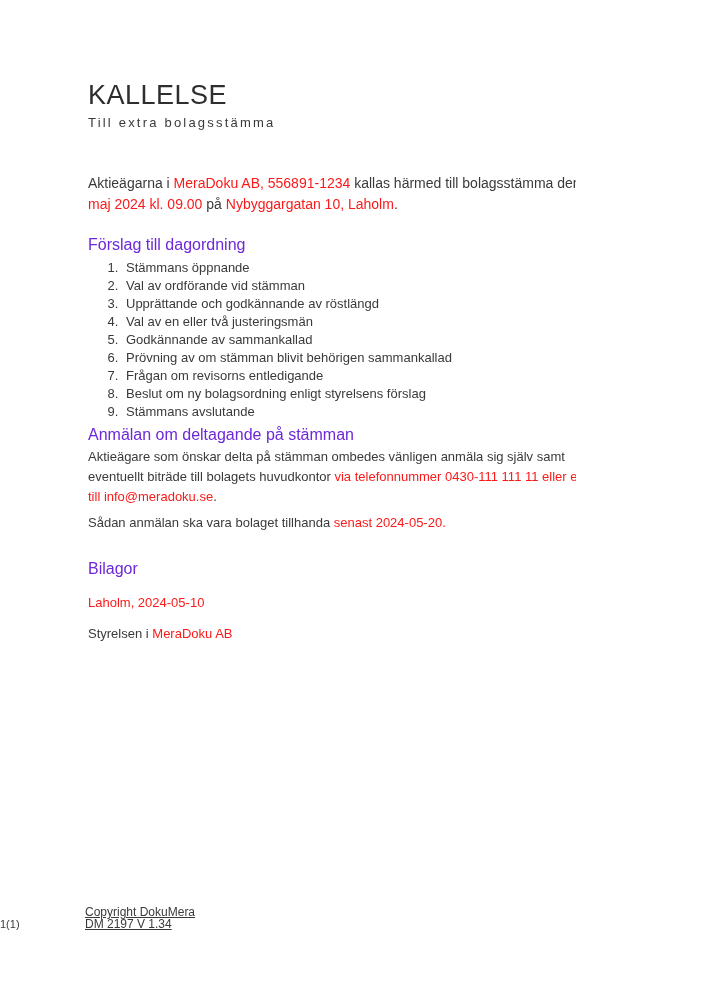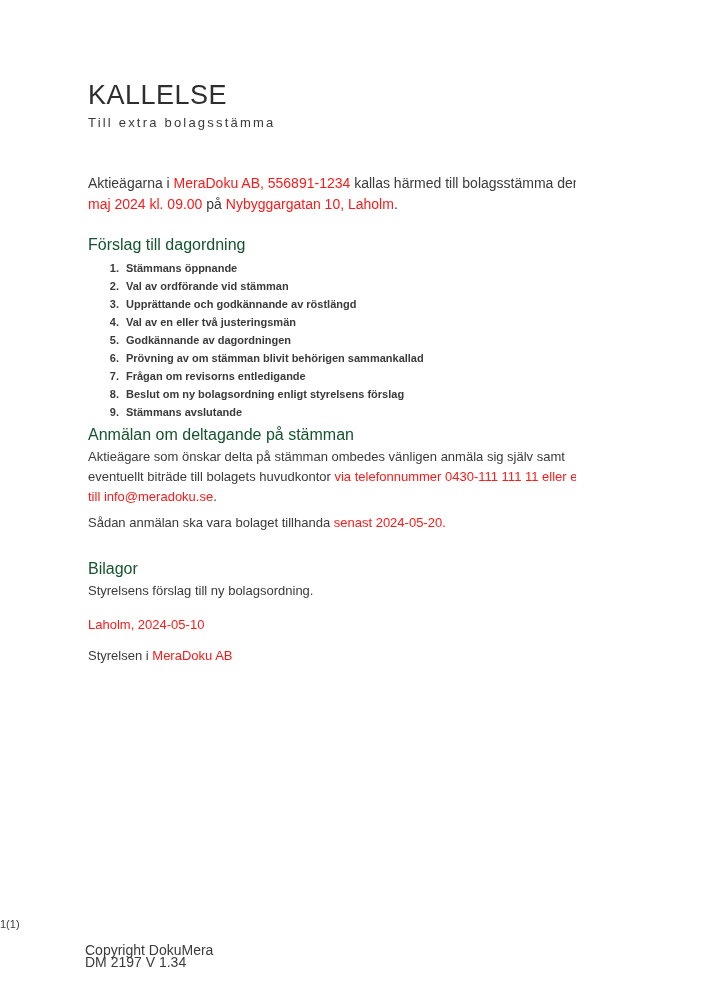--- a/index.html
+++ b/index.html
@@ -40,30 +40,29 @@
   .intro {
     margin: 42px 0 0 0;
     font-size: 14px;
     line-height: 21px;
   }
   .section-heading {
     margin: 20px 0 0 0;
     font-size: 16px;
     font-weight: 400;
     line-height: 1.25;
-    color: #14532d;
+    color: #6d28d9;
   }
   .section-heading.anmalan { margin-top: 4px; }
   .section-heading.bilagor { margin-top: 26px; }
   ol.agenda {
     margin: 4px 0 0 0;
     padding: 0 0 0 34px;
-    font-size: 11px;
+    font-size: 13px;
     line-height: 18px;
-    font-weight: bold;
   }
   ol.agenda li {
     padding-left: 4px;
   }
   .para {
     margin: 0;
     font-size: 13px;
     line-height: 20px;
   }
   .para.registration { margin-top: 2px; }
@@ -75,25 +74,26 @@
   .footer-page-number {
     position: absolute;
     top: 918px;
     left: 0;
     width: 707px;
     font-size: 11px;
     color: #3a3a3a;
   }
   .footer-copyright {
     position: absolute;
-    top: 945px;
+    top: 907px;
     left: 85px;
-    font-size: 14px;
+    font-size: 12px;
     line-height: 11.5px;
     color: #3a3a3a;
+    text-decoration: underline;
   }
 </style>
 </head>
 <body>
 
 <div class="page">
   <div class="content">
 
     <h1 class="doc-title">KALLELSE</h1>
 
@@ -101,36 +101,35 @@
 
     <p class="intro"><span>Aktieägarna i </span><span class="red">MeraDoku AB, 556891-1234</span><span> kallas härmed till bolagsstämma den </span><span class="red">25 maj 2024 kl. 09.00</span><span> på </span><span class="red">Nybyggargatan 10, Laholm</span><span>.</span></p>
 
     <h2 class="section-heading">Förslag till dagordning</h2>
 
     <ol class="agenda">
         <li>Stämmans öppnande</li>
         <li>Val av ordförande vid stämman</li>
         <li>Upprättande och godkännande av röstlängd</li>
         <li>Val av en eller två justeringsmän</li>
-        <li>Godkännande av dagordningen</li>
+        <li>Godkännande av sammankallad</li>
         <li>Prövning av om stämman blivit behörigen sammankallad</li>
         <li>Frågan om revisorns entledigande</li>
         <li>Beslut om ny bolagsordning enligt styrelsens förslag</li>
         <li>Stämmans avslutande</li>
       </ol>
 
     <h2 class="section-heading anmalan">Anmälan om deltagande på stämman</h2>
 
     <p class="para registration"><span>Aktieägare som önskar delta på stämman ombedes vänligen anmäla sig själv samt eventuellt biträde till bolagets huvudkontor </span><span class="red">via telefonnummer 0430-111 111 11 eller e-post till info@meradoku.se</span><span>.</span></p>
 
     <p class="para deadline"><span>Sådan anmälan ska vara bolaget tillhanda </span><span class="red">senast 2024-05-20.</span></p>
 
     <h2 class="section-heading bilagor">Bilagor</h2>
 
-    <p class="para attachment-body">Styrelsens förslag till ny bolagsordning.</p>
 
     <p class="para place-date red">Laholm, 2024-05-10</p>
 
     <p class="para signature"><span>Styrelsen i </span><span class="red">MeraDoku AB</span></p>
 
   </div>
 
   <div class="footer-page-number">1(1)</div>
 
   <div class="footer-copyright">

